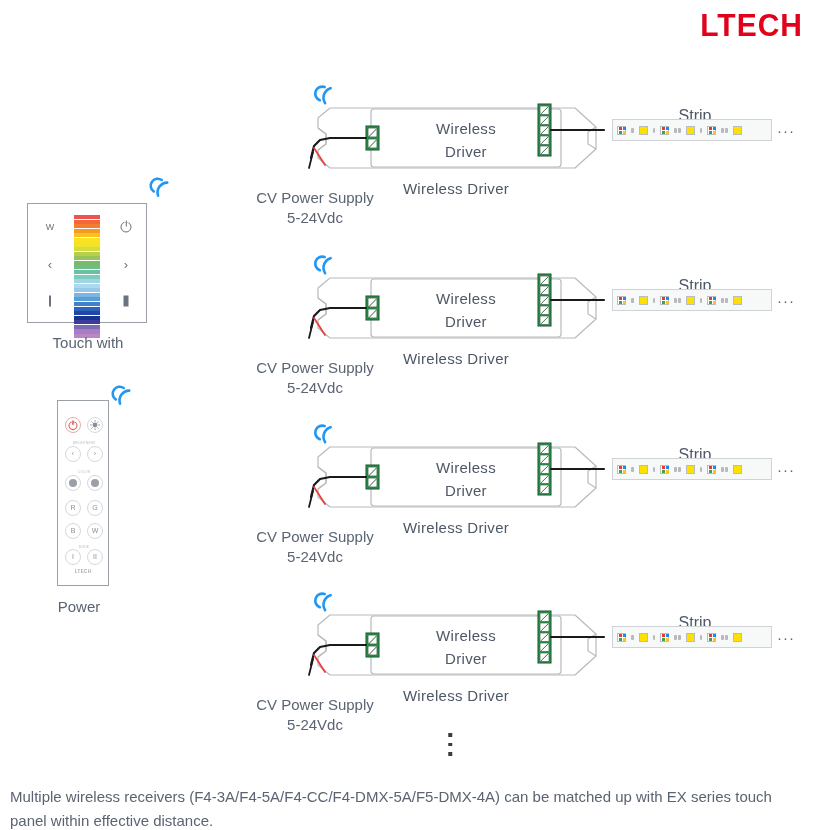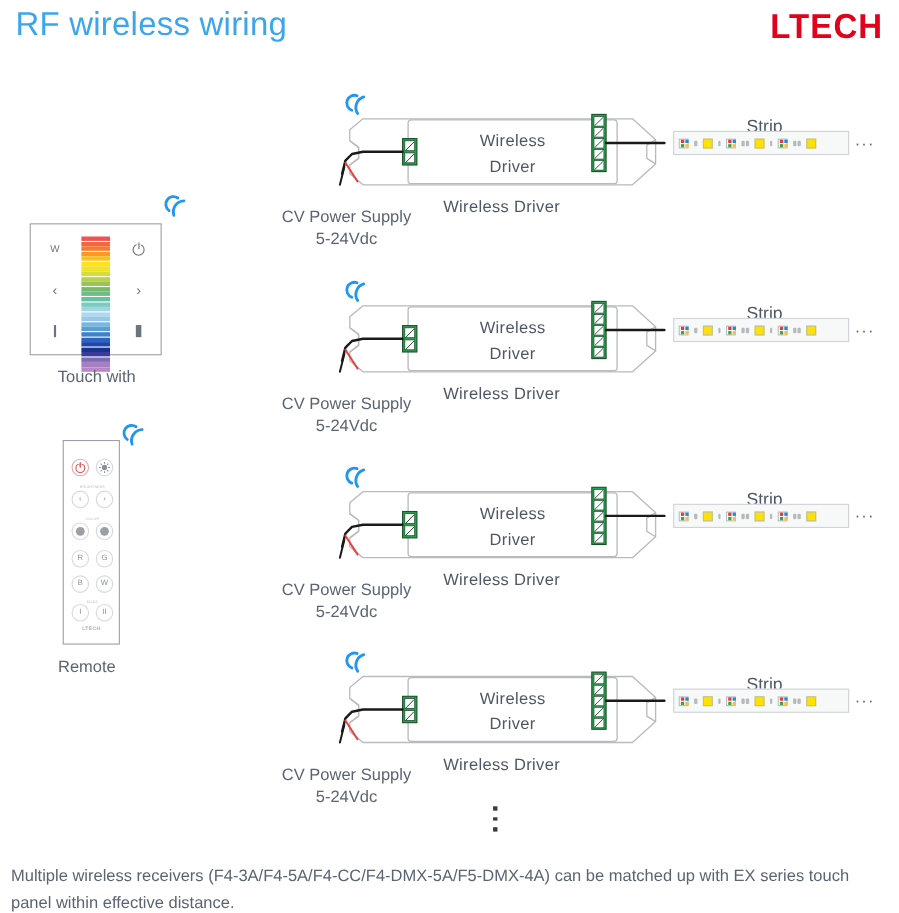--- a/index.html
+++ b/index.html
@@ -283,21 +283,20 @@
     color: #5a6472;
     font-size: 15px;
     line-height: 24px;
   }
 </style>
 </head>
 <body>
 
 <div class="page">
 
-  <div id="page-title">RF wireless wiring</div>
   <div id="brand-logo">LTECH</div>
 
   <svg class="rf-icon" style="left:148px; top:175px;" width="26" height="26" viewBox="0 0 26 26">
     <g transform="rotate(35 13 13)" fill="none" stroke="#2196f3" stroke-width="2.6" stroke-linecap="round">
       <path d="M9 20 A7 7 0 0 1 9 6"></path>
       <path d="M15 21 A10 10 0 0 1 15 5"></path>
     </g>
   </svg>
 
   <div id="touch-panel">
@@ -392,21 +391,21 @@
 
     <div class="rm-btn" style="left:15px; top:130px;">B</div>
     <div class="rm-btn" style="left:37px; top:130px;">W</div>
 
     <div class="rm-microlabel" style="left:26px; top:144px;">MODE</div>
     <div class="rm-btn" style="left:15px; top:156px;">I</div>
     <div class="rm-btn" style="left:37px; top:156px;">II</div>
 
     <div id="remote-logo">LTECH</div>
   </div>
-  <div class="label center" style="left:79px; top:598px;">Remote</div>
+  <div class="label center" style="left:79px; top:598px;">Power</div>
 
   <div id="rows-host">
       <div class="driver-row" style="top: 82px;">
         <svg class="rf-icon" style="left:313px; top:0px;" width="26" height="26" viewBox="0 0 26 26">
           <g transform="rotate(20 13 13)" fill="none" stroke="#2196f3" stroke-width="2.6" stroke-linecap="round">
             <path d="M9 20 A7 7 0 0 1 9 6"></path>
             <path d="M15 21 A10 10 0 0 1 15 5"></path>
           </g>
         </svg>
         <svg class="drv-svg" width="817" height="160" viewBox="0 0 817 160">

